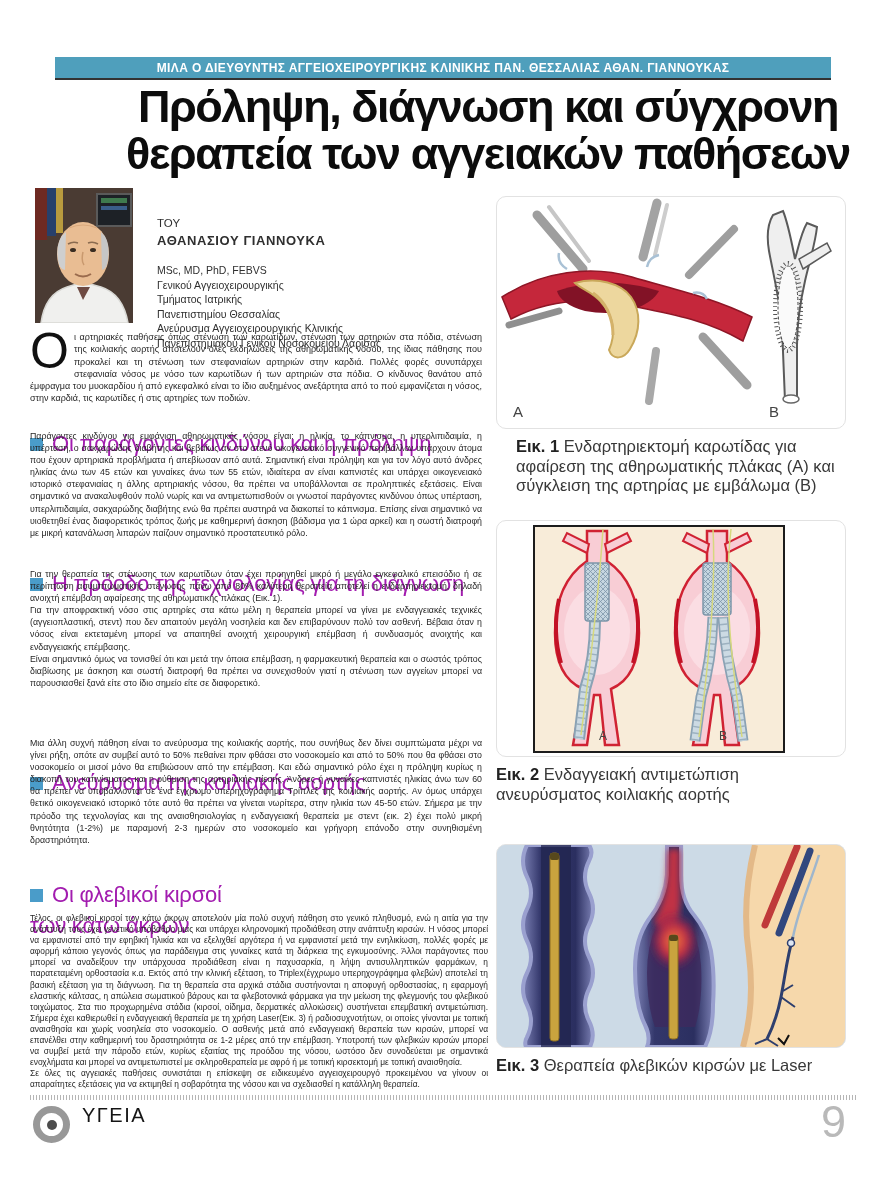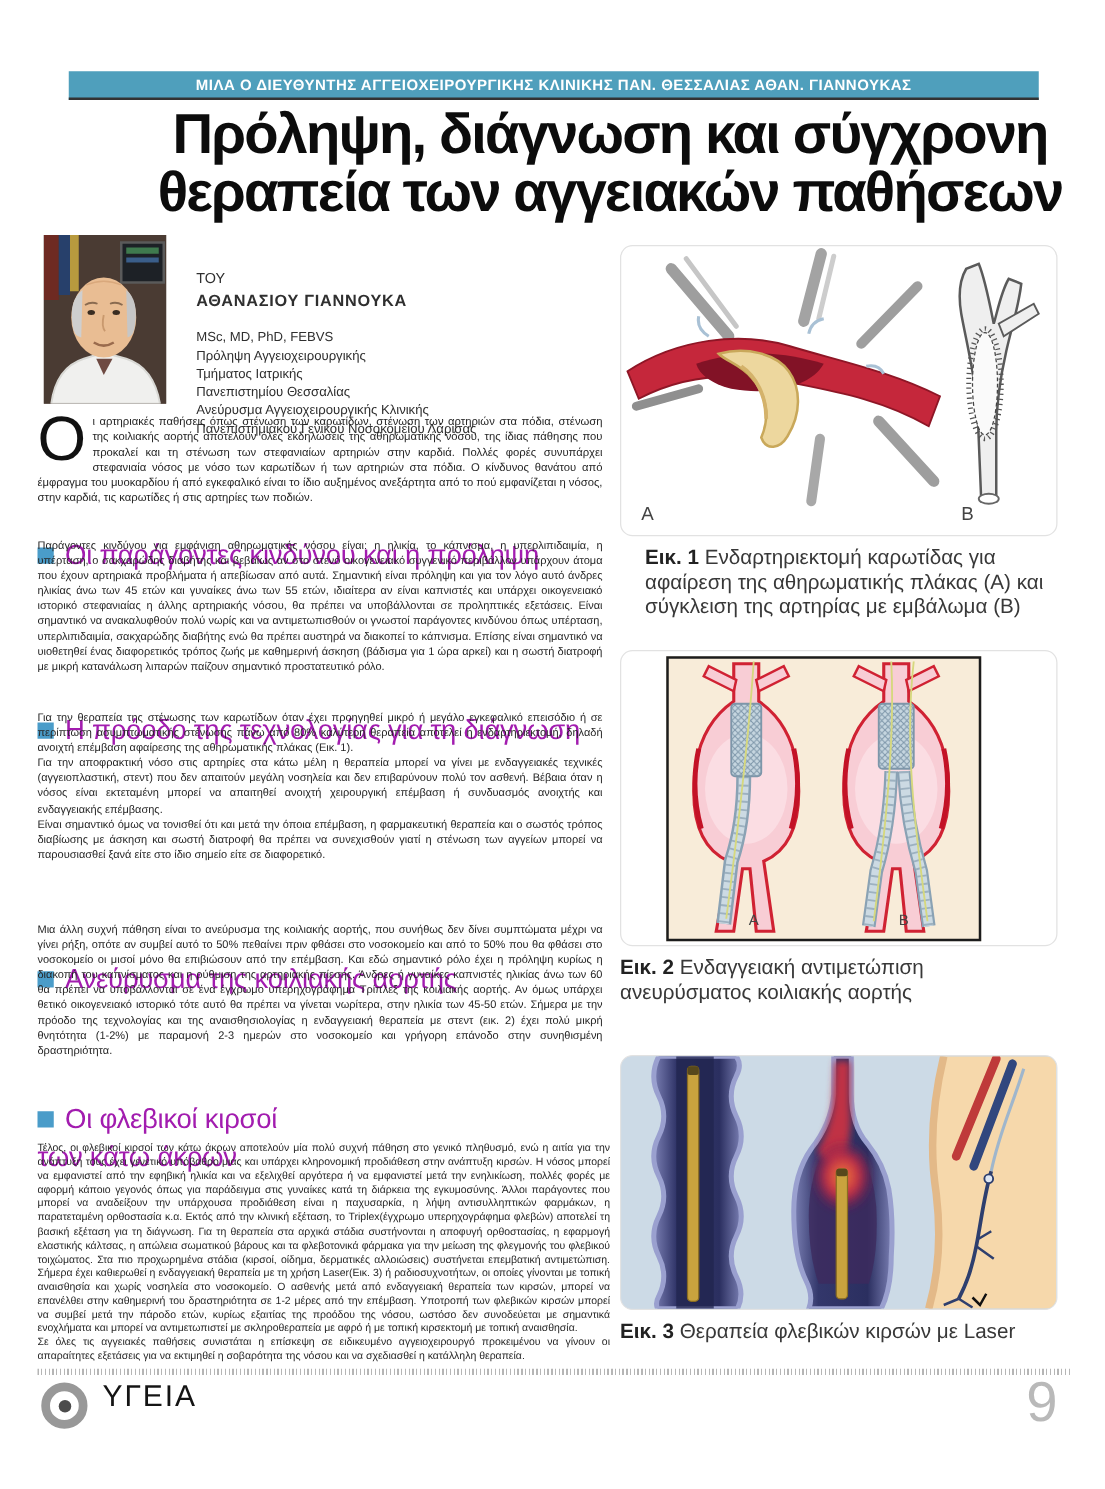--- a/index.html
+++ b/index.html
@@ -47,21 +47,21 @@
 
   .figcap{position:absolute;left:496px;width:352px;font-size:16.5px;line-height:19.5px;color:#383838;}
   .figcap b{color:#222;}
   #cap1{top:437px;margin-left:20px;} #cap2{top:765px;} #cap3{top:1056px;}
 
   
   .divider{position:absolute;left:30px;top:1095px;width:826px;height:5px;
     background:repeating-linear-gradient(90deg,#b5b5b5 0 1px,transparent 1px 3px);}
   .logo-ring{position:absolute;left:33px;top:1106px;width:37px;height:37px;border:7px solid #989898;border-radius:50%;box-sizing:border-box;background:#fff;}
   .logo-dot{position:absolute;left:50%;top:50%;width:10px;height:10px;margin:-5px 0 0 -5px;background:#4c4c4c;border-radius:50%;}
-  .brand{position:absolute;left:82px;top:1104px;font-size:24px;color:#141414;letter-spacing:1.5px;font-weight:400;}
+  .brand{position:absolute;left:82px;top:1104px;font-size:20px;color:#141414;letter-spacing:1.5px;font-weight:400;}
   .pagenum{position:absolute;right:38px;top:1096px;font-size:45px;color:#b9b9b9;font-weight:300;}
 </style>
 </head>
 <body>
 
 <div class="kicker">
   <span>ΜΙΛΑ Ο ΔΙΕΥΘΥΝΤΗΣ ΑΓΓΕΙΟΧΕΙΡΟΥΡΓΙΚΗΣ ΚΛΙΝΙΚΗΣ ΠΑΝ. ΘΕΣΣΑΛΙΑΣ ΑΘΑΝ. ΓΙΑΝΝΟΥΚΑΣ</span>
 </div>
 
 <h1 class="title" style="margin:0;">Πρόληψη, διάγνωση και σύγχρονη
@@ -87,21 +87,21 @@
       <path d="M33,56 q5,-3 10,-1 M53,55 q5,-2 10,1" stroke="#8a6b50" stroke-width="1.5" fill="none"></path>
       <path d="M48,64 q-2,9 1,13" stroke="#c9996e" stroke-width="1.5" fill="none"></path>
       <path d="M40,86 q8,5 16,0" stroke="#9a6b4d" stroke-width="2" fill="none"></path>
       <path d="M34,40 q14,-6 28,0" stroke="#d9a87c" stroke-width="1" fill="none"></path>
     </svg>
   </div>
   <div class="author-info">
     <div class="author-prefix">ΤΟΥ</div>
     <div class="author-name">ΑΘΑΝΑΣΙΟΥ ΓΙΑΝΝΟΥΚΑ</div>
     <div>MSc, MD, PhD, FEBVS</div>
-    <div>Πρόληψη Αγγειοχειρουργικής</div>
+    <div>Γενικού Αγγειοχειρουργικής</div>
     <div>Τμήματος Ιατρικής</div>
     <div>Πανεπιστημίου Θεσσαλίας</div>
     <div>Ανεύρυσμα Αγγειοχειρουργικής Κλινικής</div>
     <div>Πανεπιστημιακού Γενικού Νοσοκομείου Λάρισας</div>
   </div>
 </div>
 
 <div class="intro">
   <span class="dropcap">Ο</span><span>ι αρτηριακές παθήσεις όπως στένωση των καρωτίδων, στένωση των αρτηριών στα πόδια, στένωση της κοιλιακής αορτής αποτελούν όλες εκδηλώσεις της αθηρωματικής νόσου, της ίδιας πάθησης που προκαλεί και τη στένωση των στεφανιαίων αρτηριών στην καρδιά. Πολλές φορές συνυπάρχει στεφανιαία νόσος με νόσο των καρωτίδων ή των αρτηριών στα πόδια. Ο κίνδυνος θανάτου από έμφραγμα του μυοκαρδίου ή από εγκεφαλικό είναι το ίδιο αυξημένος ανεξάρτητα από το πού εμφανίζεται η νόσος, στην καρδιά, τις καρωτίδες ή στις αρτηρίες των ποδιών.</span>
 </div>

